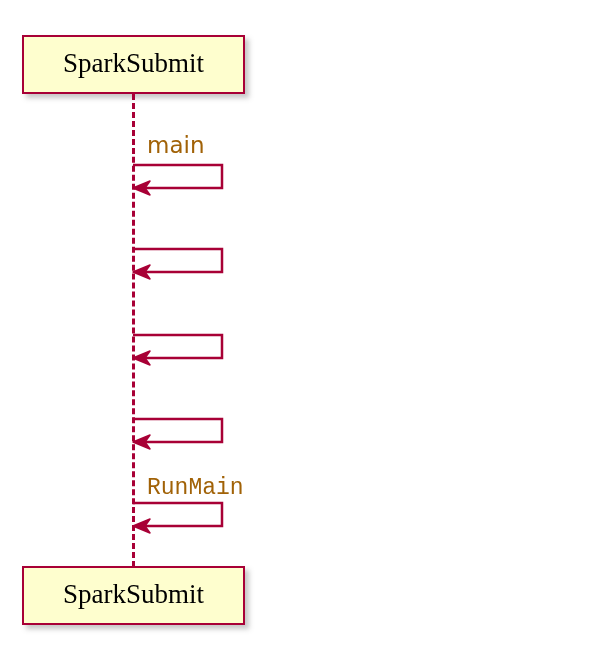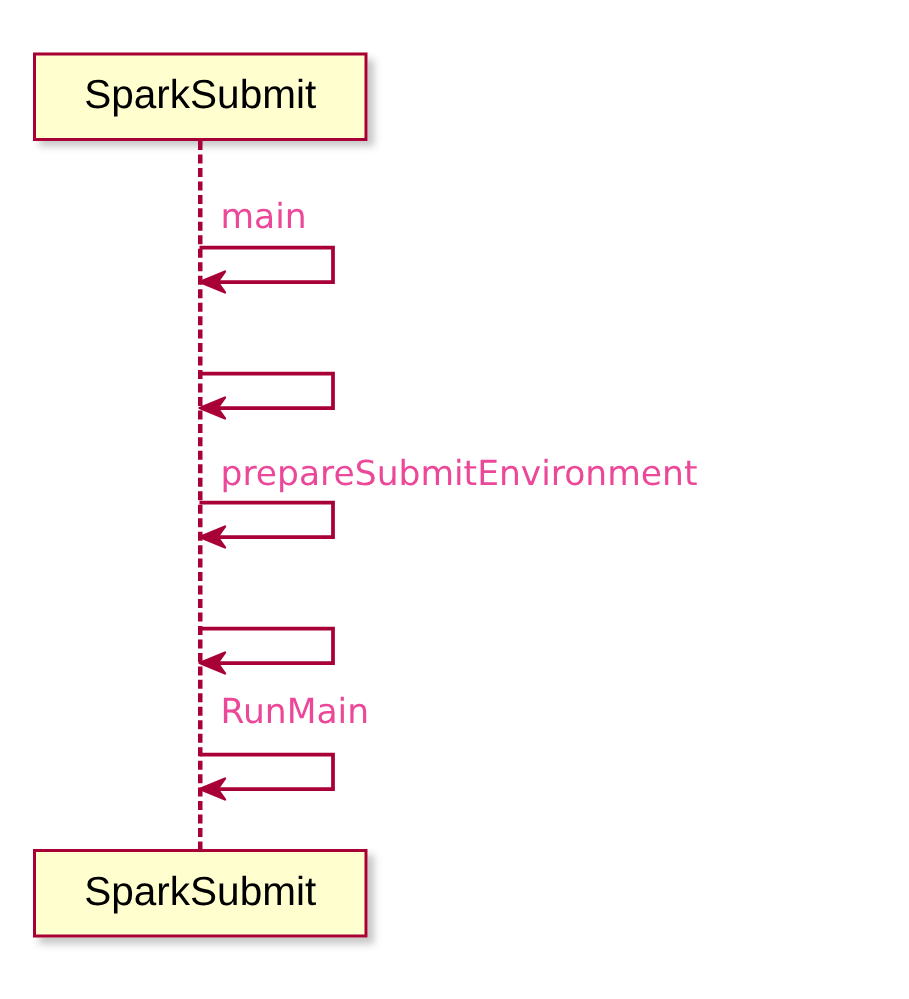--- a/index.html
+++ b/index.html
@@ -28,21 +28,21 @@
     position: absolute;
     box-sizing: border-box;
     background: #FEFECE;
     border: 2px solid #A80036;
     box-shadow: 4px 4px 5px rgba(130,130,130,0.45);
     display: flex;
     align-items: center;
     justify-content: center;
     color: #000000;
     font-size: 27px;
-    font-family: Liberation Sans, sans-serif;
+    font-family: Liberation Serif, serif;
     letter-spacing: 0px;
     white-space: nowrap;
   }
   .participant-label {
     line-height: 1;
     padding-bottom: 2px;
   }
 
   
   .lifeline {
@@ -52,21 +52,21 @@
   }
 
   
   .msg-loop {
     position: absolute;
   }
 
   
   .msg-label {
     position: absolute;
-    color: #ec4899;
+    color: #a16207;
     font-size: 23px;
     font-family: "DejaVu Sans", sans-serif;
     white-space: nowrap;
     line-height: 1;
   }
 </style>
 </head>
 <body>
 
 <div id="diagram">
@@ -81,32 +81,31 @@
   <svg class="msg-loop" style="left:126px; top:160px;" width="110" height="40" viewBox="0 0 110 40">
     <path d="M 7,5 L 96,5 L 96,28 L 13,28" fill="none" stroke="#A80036" stroke-width="2.5"></path>
     <path d="M 7,28 L 24,21 L 19,28 L 24,35 Z" fill="#A80036" stroke="#A80036" stroke-width="1.5" stroke-linejoin="round"></path>
   </svg>
 
   <svg class="msg-loop" style="left:126px; top:244px;" width="110" height="40" viewBox="0 0 110 40">
     <path d="M 7,5 L 96,5 L 96,28 L 13,28" fill="none" stroke="#A80036" stroke-width="2.5"></path>
     <path d="M 7,28 L 24,21 L 19,28 L 24,35 Z" fill="#A80036" stroke="#A80036" stroke-width="1.5" stroke-linejoin="round"></path>
   </svg>
 
-  <div class="msg-label" style="left:147px; top:305px;">prepareSubmitEnvironment</div>
   <svg class="msg-loop" style="left:126px; top:330px;" width="110" height="40" viewBox="0 0 110 40">
     <path d="M 7,5 L 96,5 L 96,28 L 13,28" fill="none" stroke="#A80036" stroke-width="2.5"></path>
     <path d="M 7,28 L 24,21 L 19,28 L 24,35 Z" fill="#A80036" stroke="#A80036" stroke-width="1.5" stroke-linejoin="round"></path>
   </svg>
 
   <svg class="msg-loop" style="left:126px; top:414px;" width="110" height="40" viewBox="0 0 110 40">
     <path d="M 7,5 L 96,5 L 96,28 L 13,28" fill="none" stroke="#A80036" stroke-width="2.5"></path>
     <path d="M 7,28 L 24,21 L 19,28 L 24,35 Z" fill="#A80036" stroke="#A80036" stroke-width="1.5" stroke-linejoin="round"></path>
   </svg>
 
-  <div class="msg-label" style="left:147px; top:464px;">RunMain</div>
+  <div class="msg-label" style="left:147px; top:477px;font-family:Liberation Mono, monospace;">RunMain</div>
   <svg class="msg-loop" style="left:126px; top:498px;" width="110" height="40" viewBox="0 0 110 40">
     <path d="M 7,5 L 96,5 L 96,28 L 13,28" fill="none" stroke="#A80036" stroke-width="2.5"></path>
     <path d="M 7,28 L 24,21 L 19,28 L 24,35 Z" fill="#A80036" stroke="#A80036" stroke-width="1.5" stroke-linejoin="round"></path>
   </svg>
 
   <div class="participant" style="left:22px; top:566px; width:223px; height:59px;">
     <span class="participant-label">SparkSubmit</span>
   </div>
 
 </div>

